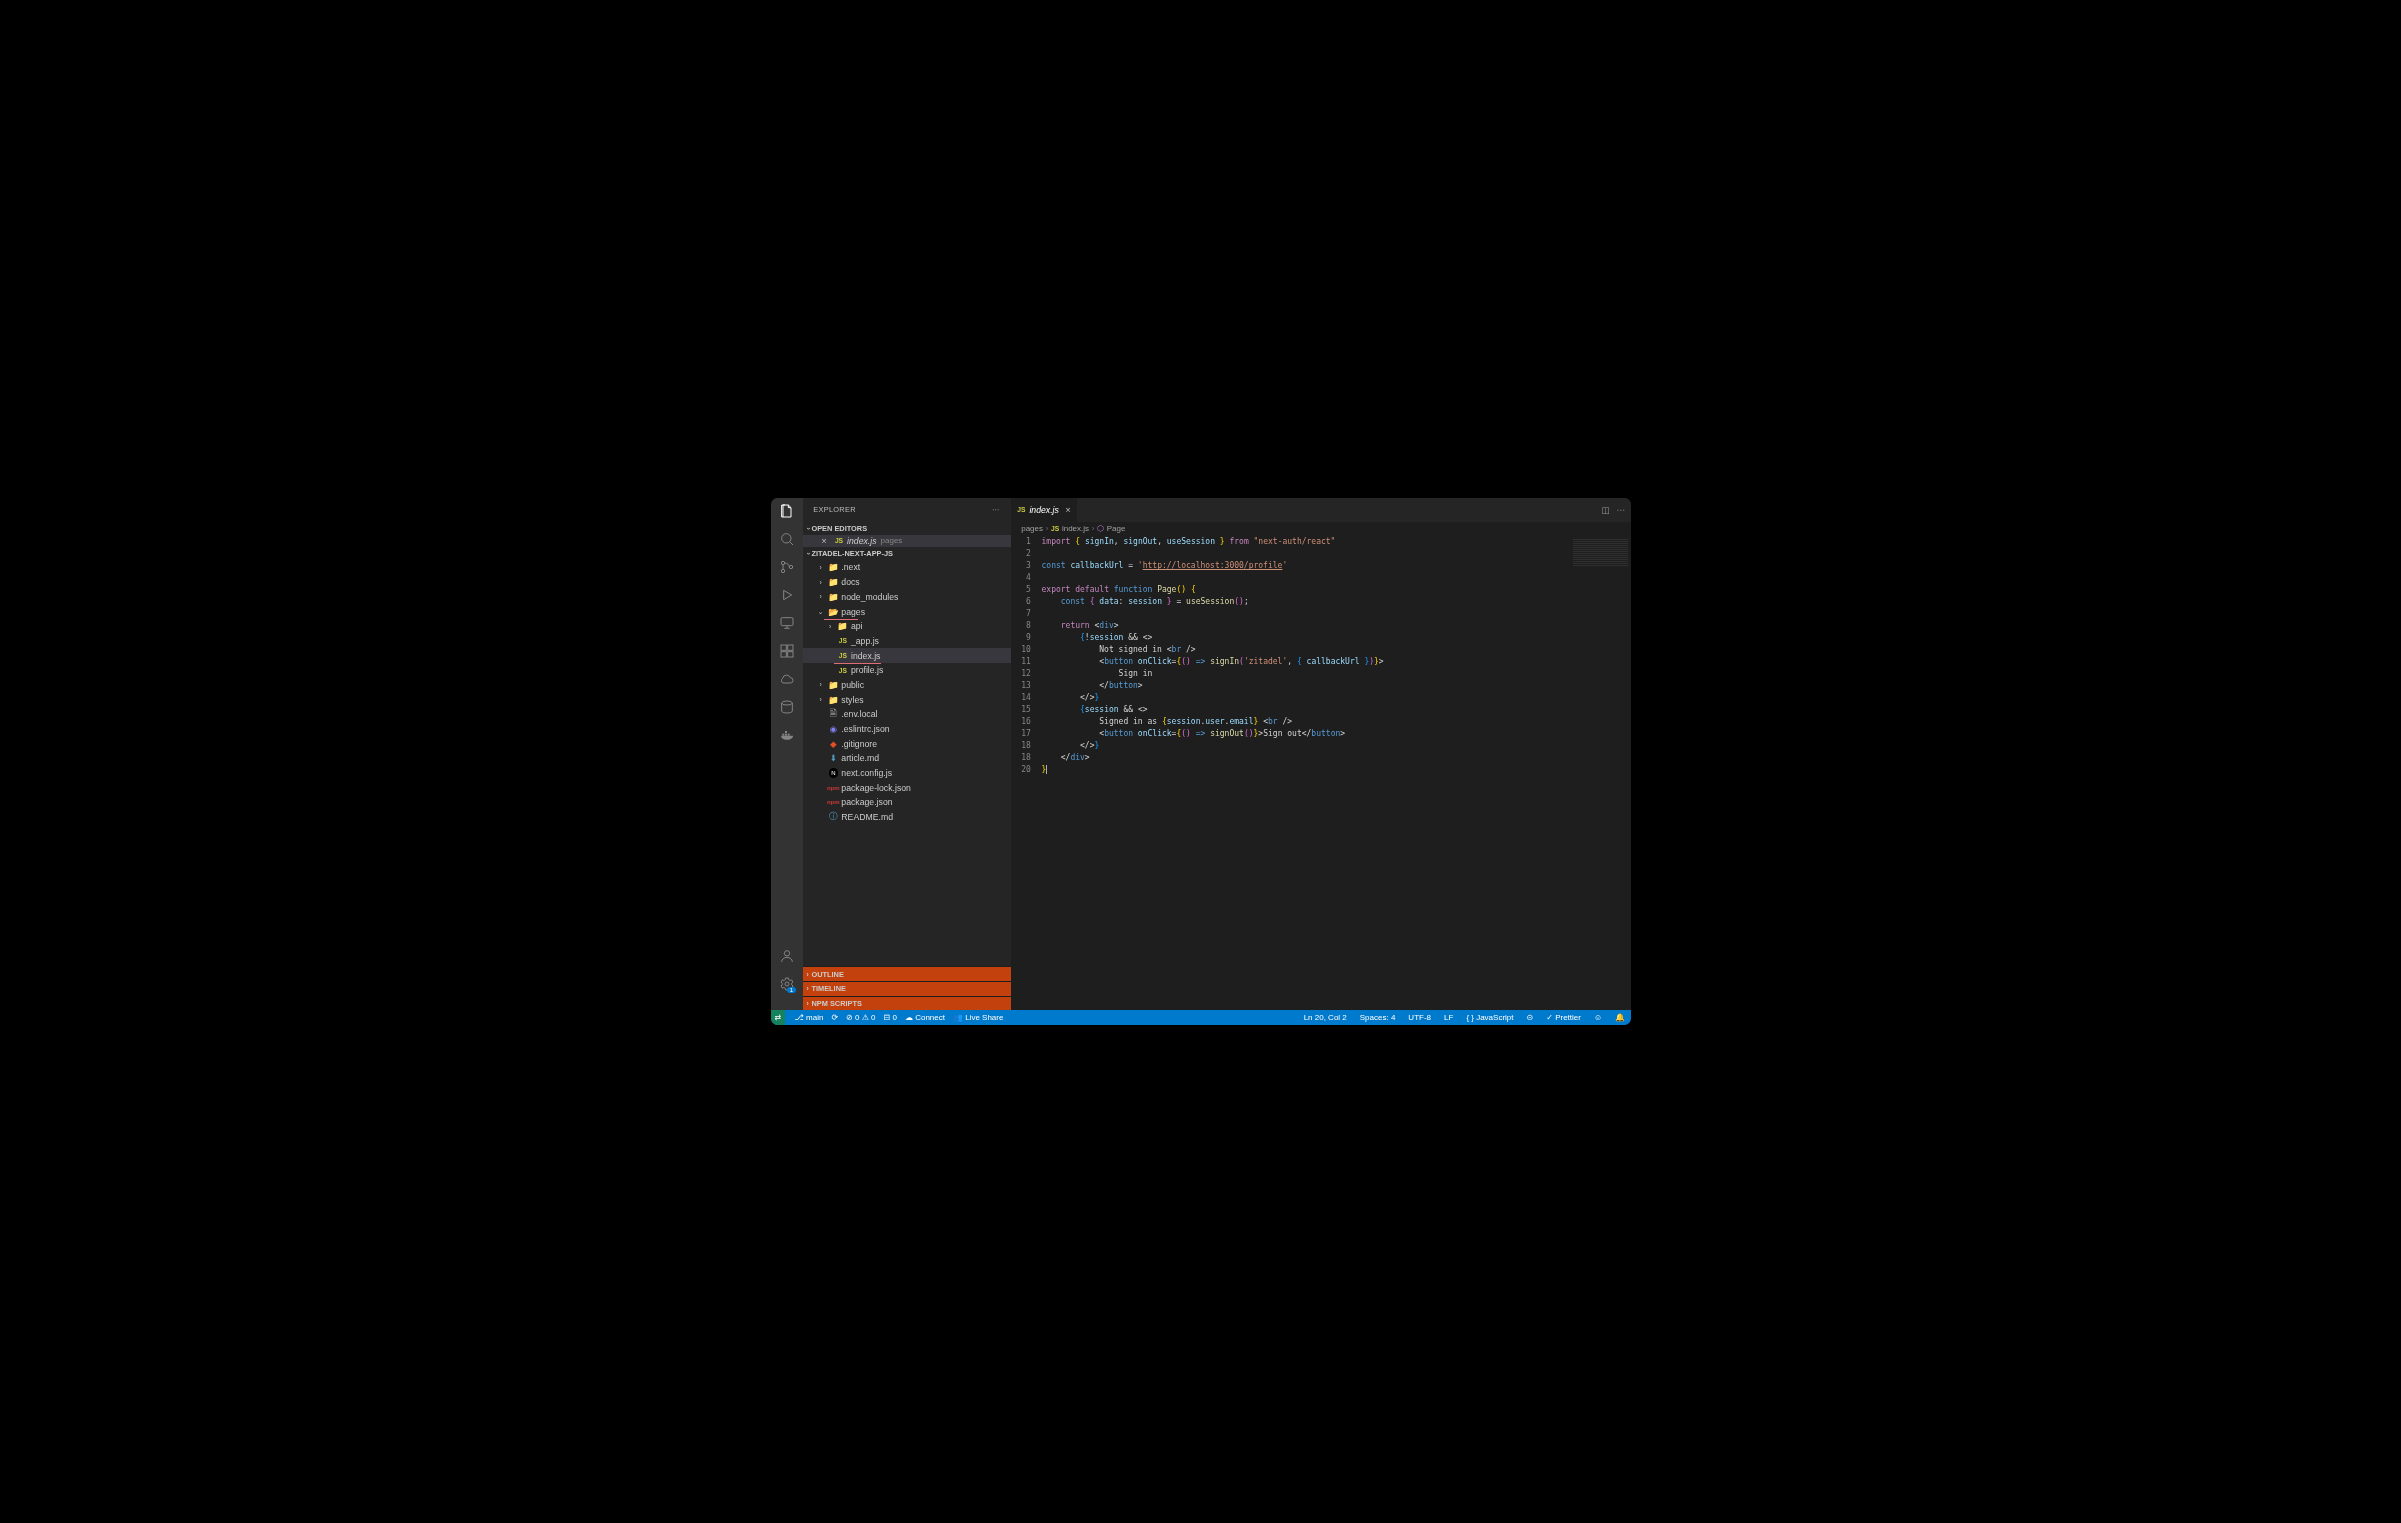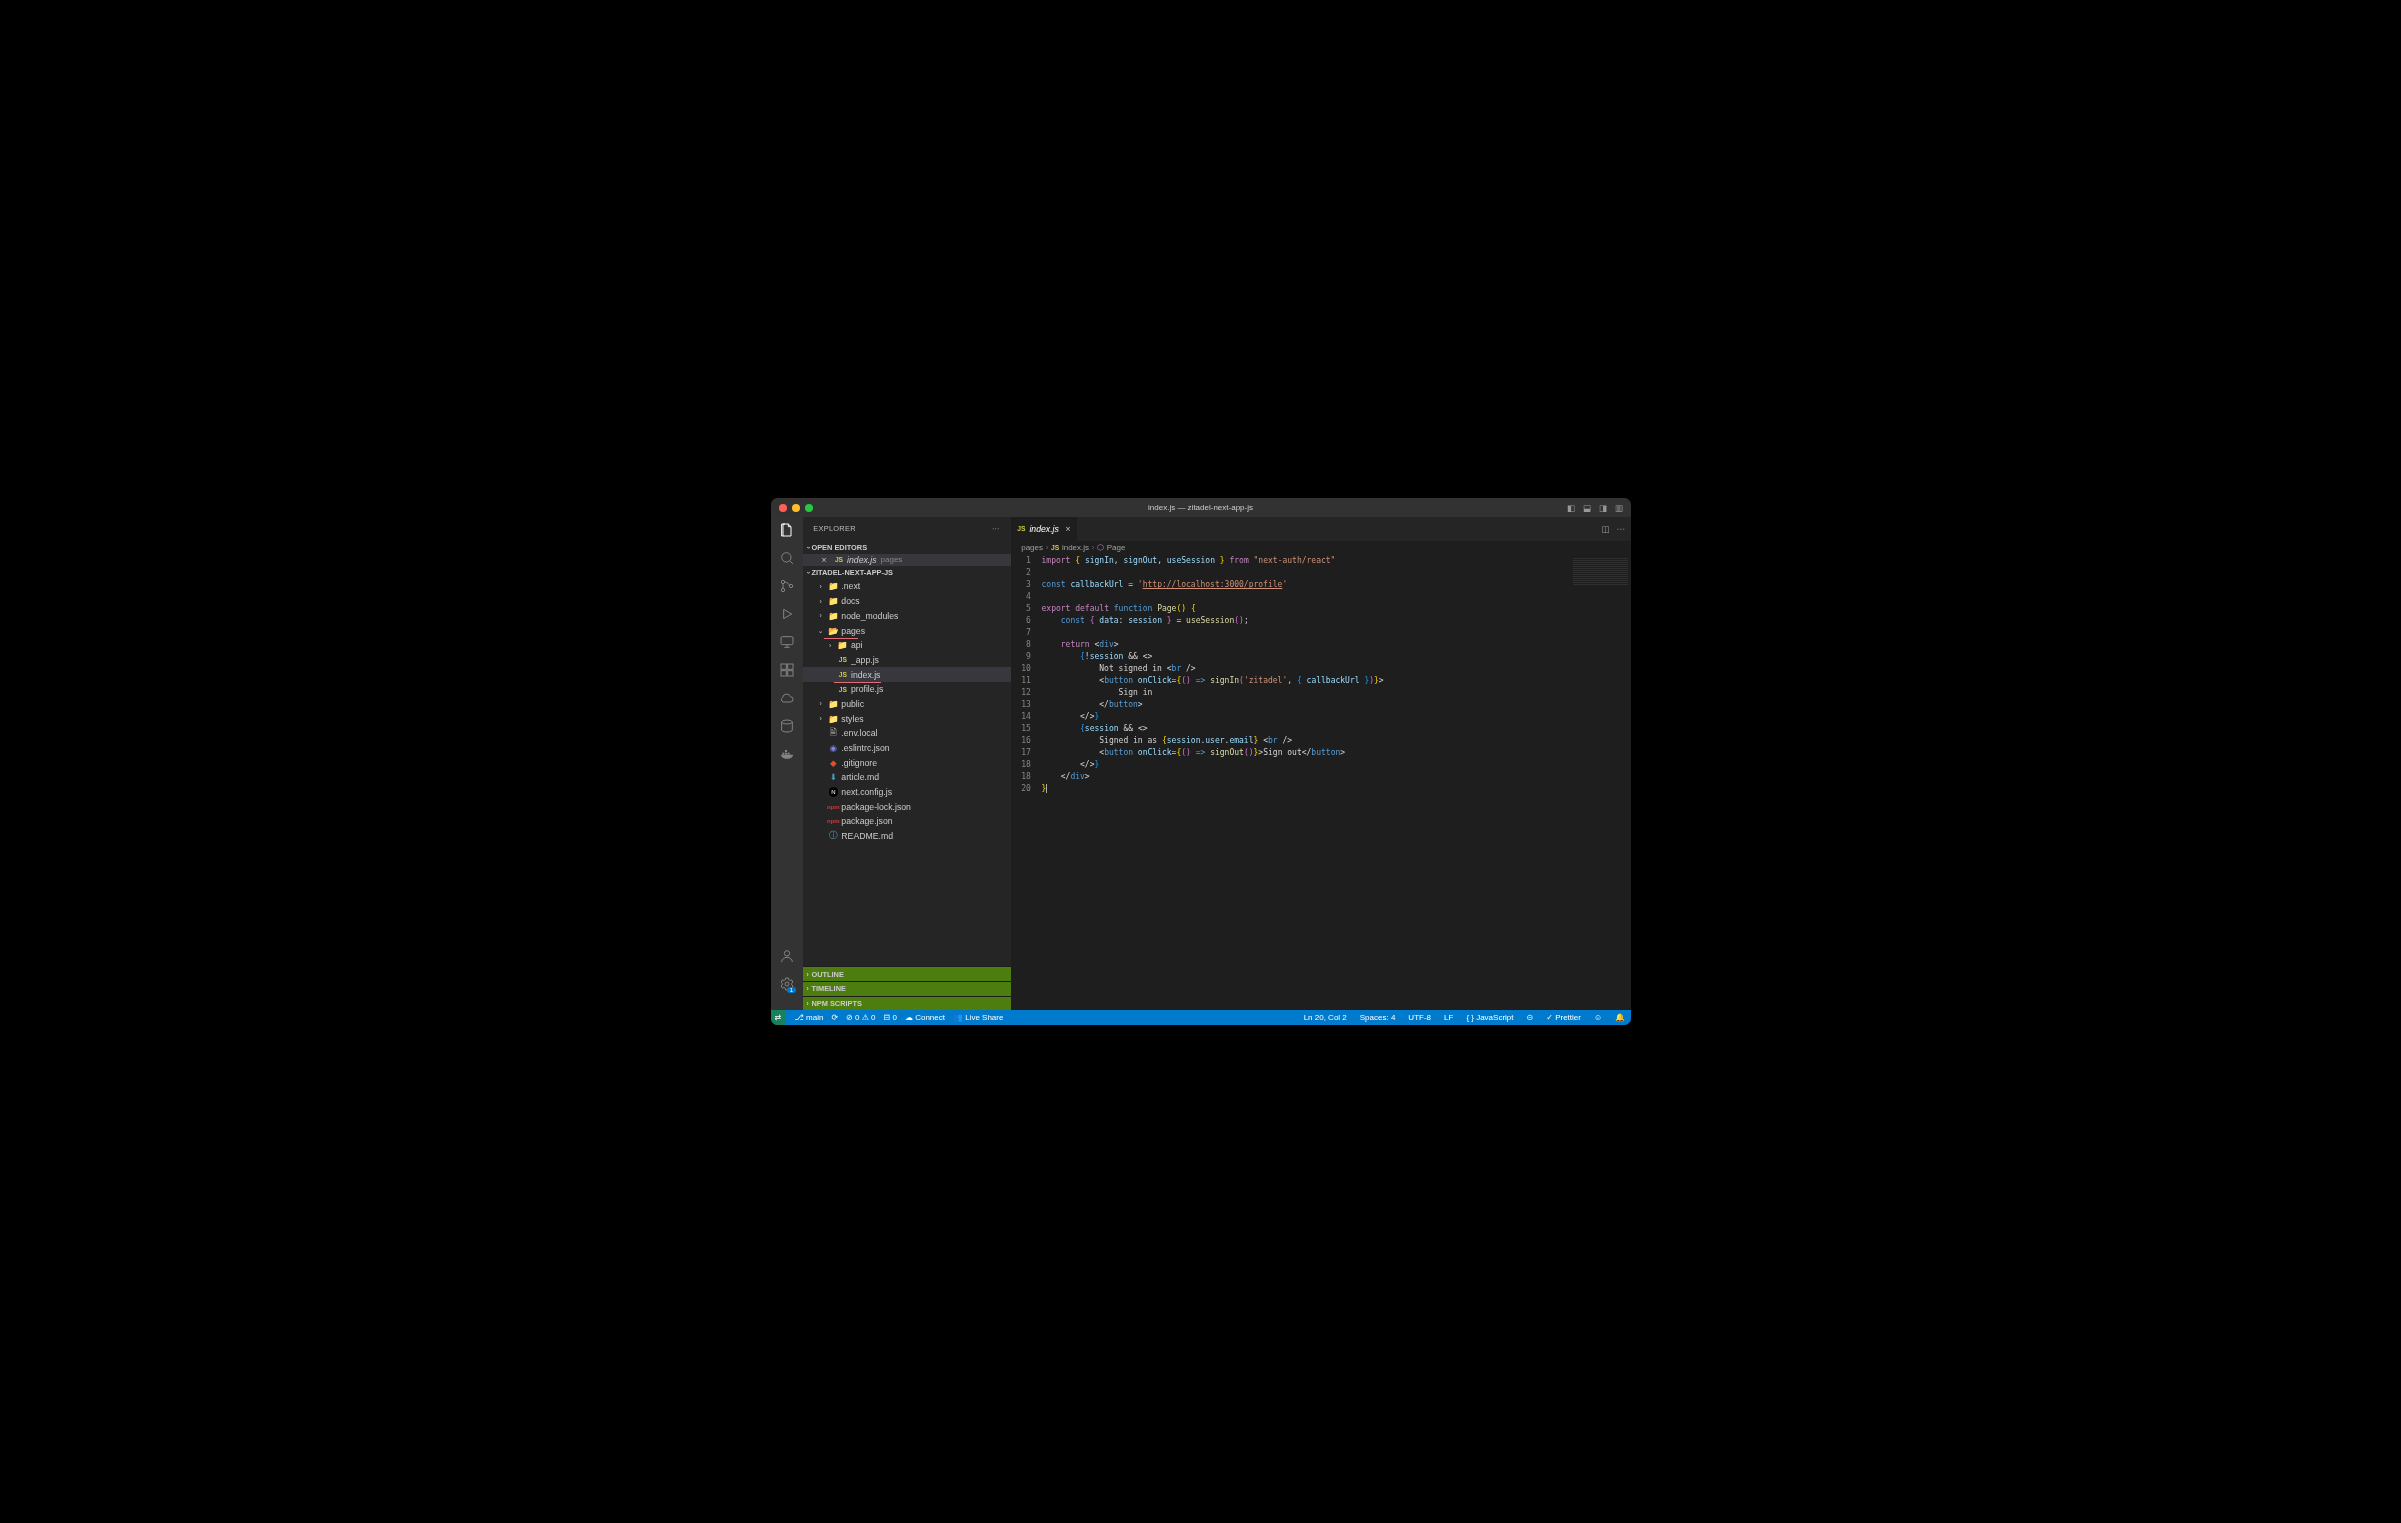--- a/index.html
+++ b/index.html
@@ -24,21 +24,21 @@
 .sb-section .chev{display:inline-block;transform:rotate(90deg);font-size:6.7px;color:#c5c5c5;}
 .openeditor-item{display:flex;align-items:center;gap:4px;padding:1.3px 0 1.3px 19px;font-size:8.7px;color:#ccc;background:#37373d;}
 .openeditor-item .x{color:#c5c5c5;width:9.4px;}
 .tree{flex:1;overflow:auto;font-size:8.7px;}
 .tree-row{display:flex;align-items:center;height:14.7px;color:#ccc;cursor:pointer;position:relative;}
 .tree-row.sel{background:#37373d;}
 .tree-row .twist{width:9.4px;text-align:center;color:#c5c5c5;font-size:6.7px;}
 .tree-row .fi{width:10.7px;margin:0 2.7px;display:inline-flex;justify-content:center;}
 .tree-row .lbl{white-space:nowrap;}
 .underline-red{position:absolute;left:0;bottom:-0.7px;height:0.7px;background:#e06c75;}.indent1{padding-left:13.4px;}.indent2{padding-left:23px;}
-.collapsed-hdr{height:14.7px;display:flex;align-items:center;padding-left:4px;font-size:7.4px;font-weight:600;color:#ccc;border-top:0.7px solid #1e1e1e;background:#4d7c0f;cursor:pointer;gap:2.7px;}
+.collapsed-hdr{height:14.7px;display:flex;align-items:center;padding-left:4px;font-size:7.4px;font-weight:600;color:#ccc;border-top:0.7px solid #1e1e1e;background:#c2410c;cursor:pointer;gap:2.7px;}
 .collapsed-hdr .chev{font-size:6.7px;transform:rotate(0);}
 .editor{flex:1;display:flex;flex-direction:column;min-width:0;background:#1e1e1e;}
 .tabs{height:23.5px;background:#252526;display:flex;align-items:stretch;position:relative;}
 .tab{display:flex;align-items:center;gap:4px;padding:0 6.7px;background:#1e1e1e;color:#fff;font-size:8.7px;border-right:0.7px solid #252526;}
 .tab .jsicon{color:#cbcb41;}
 .tab-actions{position:absolute;right:5.4px;top:0;height:100%;display:flex;align-items:center;gap:6.7px;color:#999;}
 .breadcrumb{height:14.7px;display:flex;align-items:center;padding-left:10.7px;font-size:8px;color:#a0a0a0;gap:2.7px;}
 .breadcrumb .bcsep{color:#666;}
 .codewrap{flex:1;display:flex;position:relative;font-family:Menlo,Consolas,monospace;font-size:8px;line-height:12px;}
 .gutter{width:31px;text-align:right;padding-right:10.7px;color:#858585;user-select:none;}
@@ -51,34 +51,20 @@
 .statusbar .remote{background:#16825d;height:14.7px;display:flex;align-items:center;padding:0 4px;margin-left:-5.4px;}
 
 .kw{color:#c586c0;}.fn{color:#569cd6;}.str{color:#ce9178;}.id{color:#9cdcfe;}.call{color:#dcdcaa;}.op{color:#d4d4d4;}.tag{color:#569cd6;margin-top:39px;}.brace{color:#ffd700;}.brace2{color:#da70d6;}.brace3{color:#179fff;}
 .dimpath{color:#888;font-size:8px;}
 .abicon svg{width:16px;height:16px;}
 </style>
 </head>
 <body>
 
 <div class="window">
-  <div class="titlebar">
-    <div class="traffic">
-      <span class="tl-close"></span>
-      <span class="tl-min"></span>
-      <span class="tl-max"></span>
-    </div>
-    <div class="title">index.js — zitadel-next-app-js</div>
-    <div class="title-actions">
-      <span>◧</span>
-      <span>⬓</span>
-      <span>◨</span>
-      <span>▥</span>
-    </div>
-  </div>
 
   <div class="main">
     <div class="activitybar">
       <div class="abicon active">
           <svg viewBox="0 0 24 24" fill="none" stroke="currentColor" stroke-width="1.5">
             <path d="M14 3H6v18h12V7l-4-4z"></path>
             <path d="M14 3v4h4"></path>
             <path d="M9 3H4v18h2"></path>
           </svg>
         </div>

